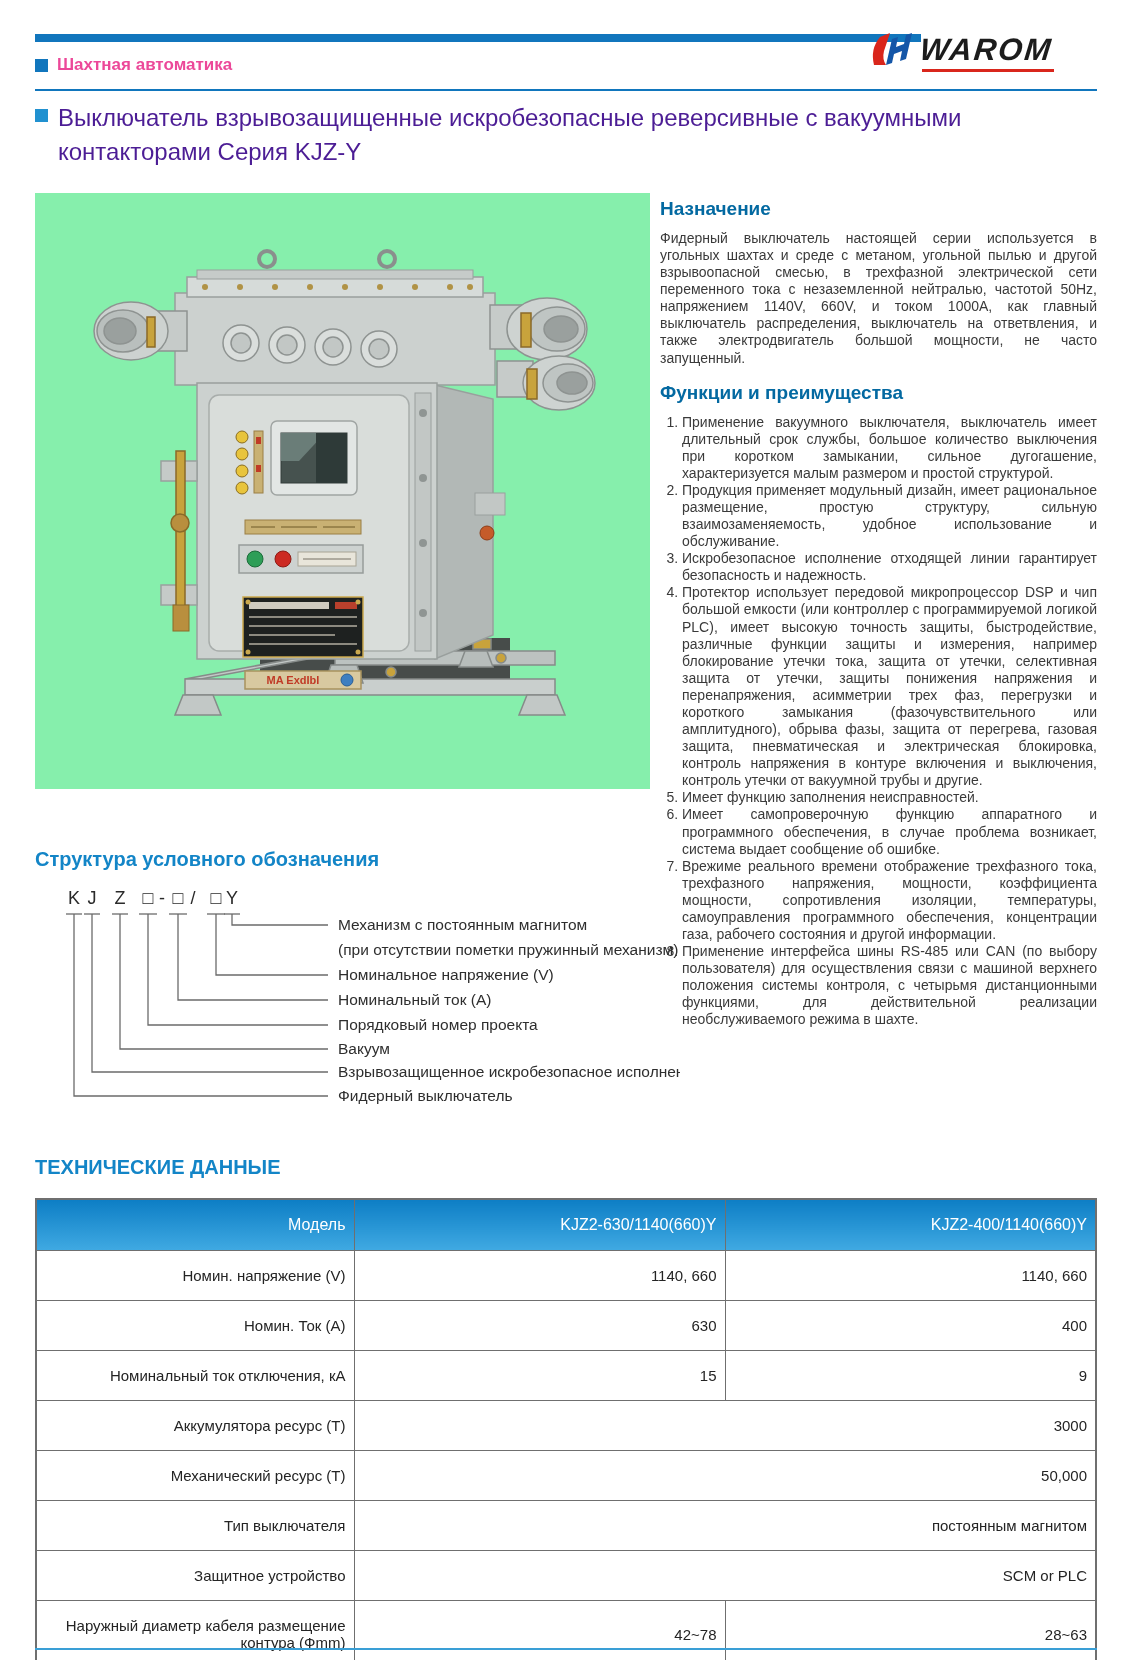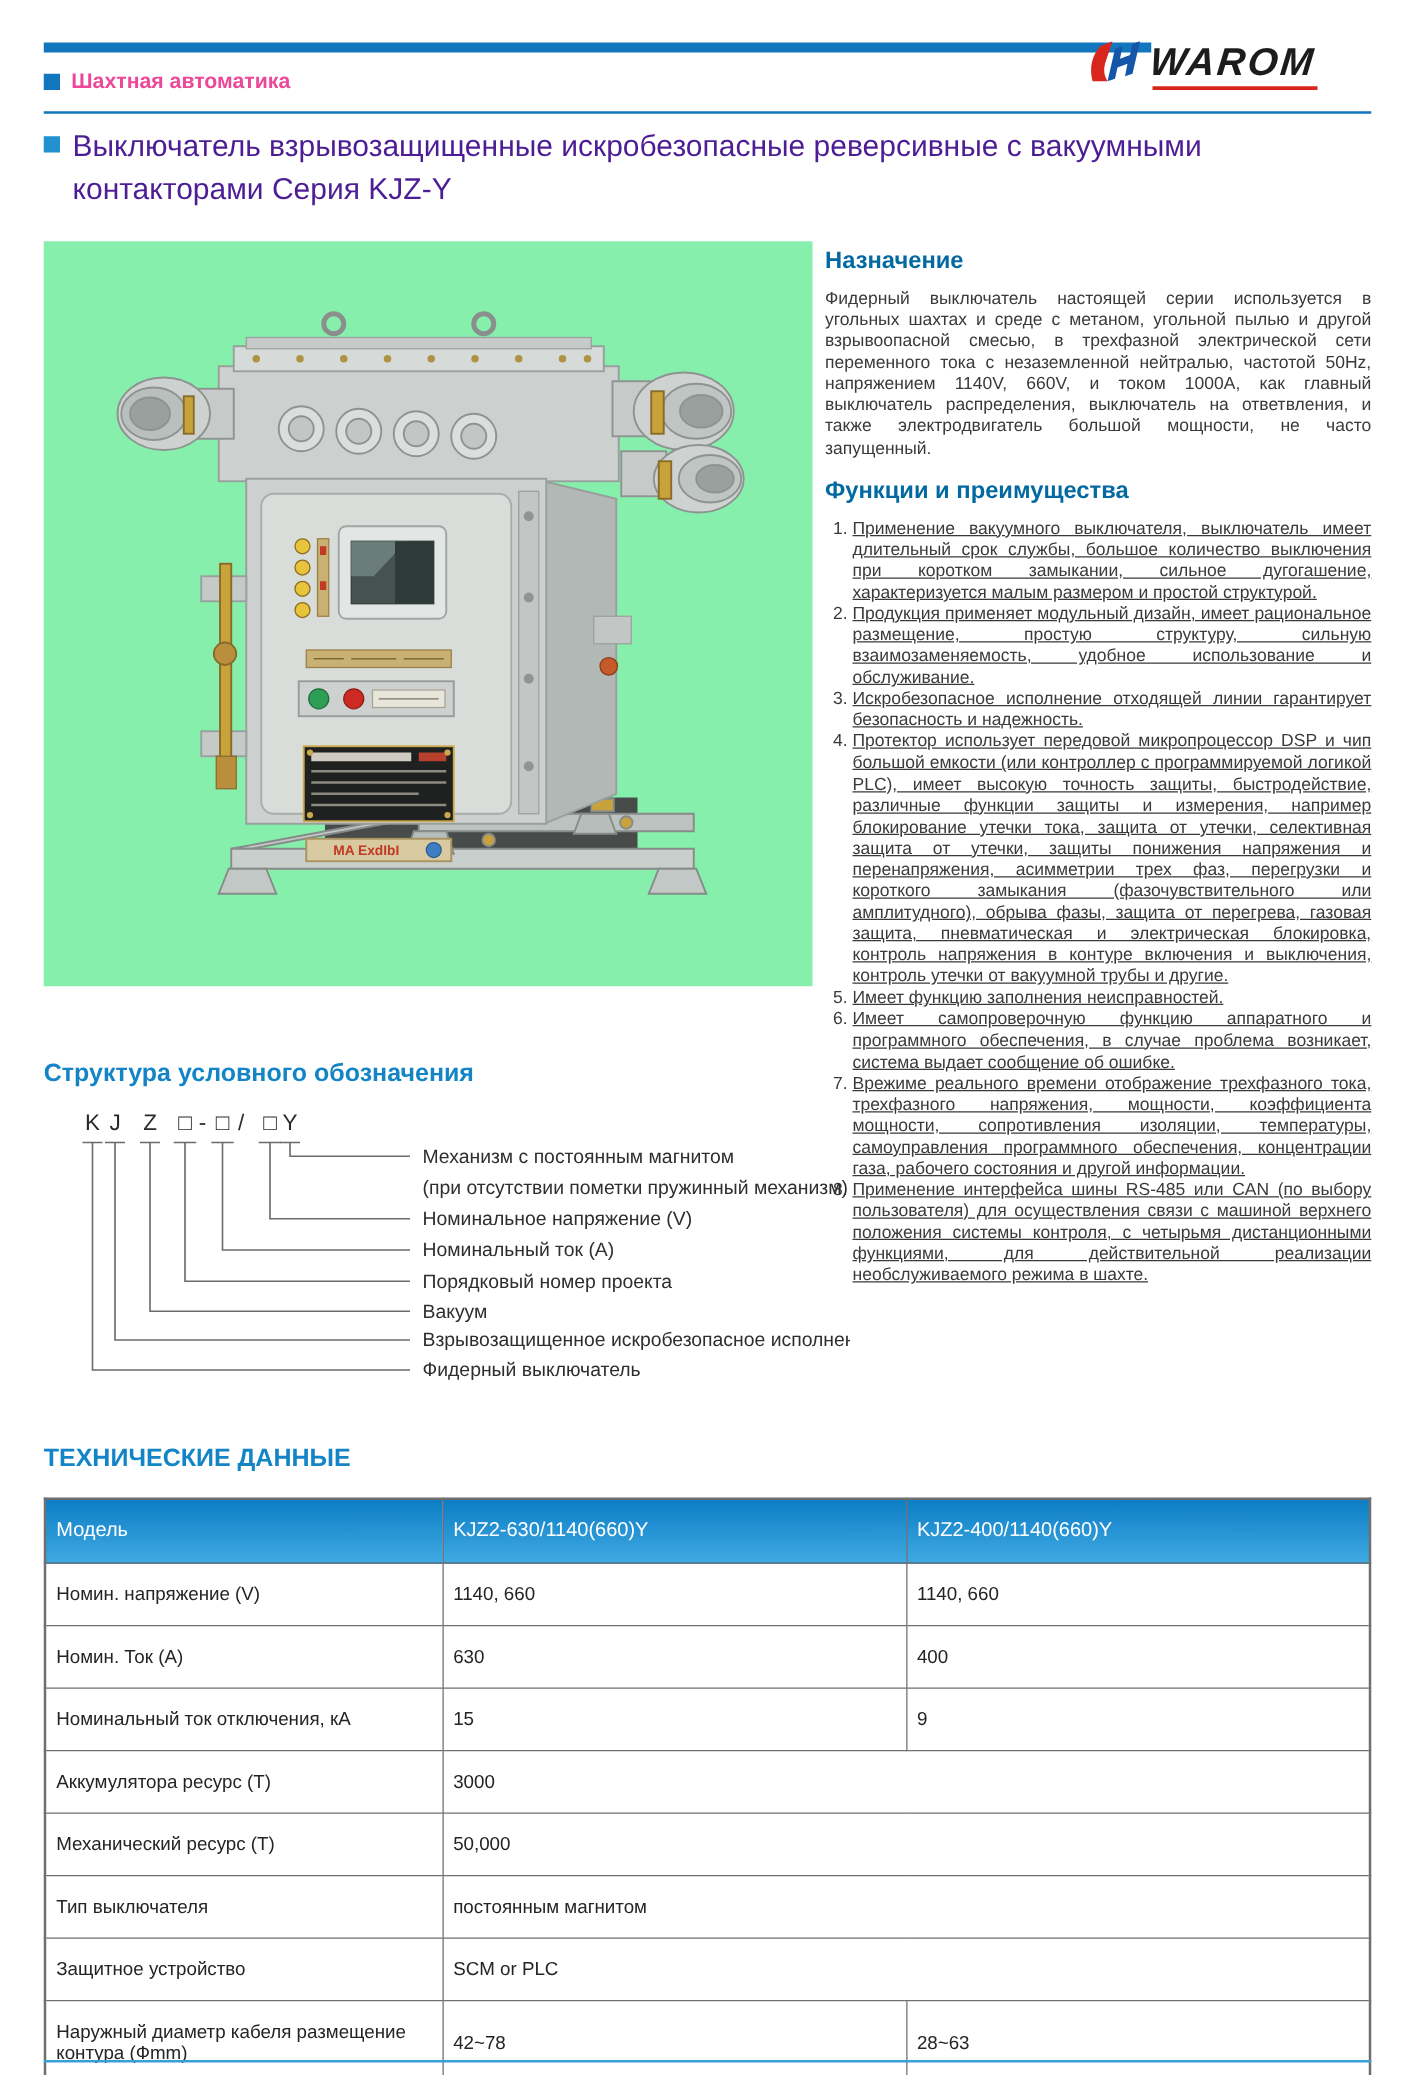--- a/index.html
+++ b/index.html
@@ -22,31 +22,31 @@
   .title-sq { width:13px; height:13px; background:#2191d0; margin-top:8px; flex:none; }
   .title-text { margin-left:10px; font-size:24px; line-height:1.4; color:#4c1d95; }
   
   .photo-panel { position:absolute; left:35px; top:193px; width:615px; height:596px; background:#86efac; }
   
   .right-col { position:absolute; left:660px; top:198px; width:437px; }
   .h-blue { font-size:19px; font-weight:bold; color:#0369a1; margin-bottom:10px; }
   .body-text { font-size:14px; line-height:1.22; text-align:justify; color:#3a3a3a; }
   .right-col p { margin-bottom:15px; }
   .right-col ol { margin:0; padding-left:22px; }
-  .right-col ol li { margin:0;text-decoration:underline; }
+  .right-col ol li { margin:0; }
   
   .structure-head { position:absolute; left:35px; top:848px; font-size:20px; font-weight:bold; color:#1385c7; }
   .diagram { position:absolute; left:35px; top:880px; }
   .diagram text { font-family:"Liberation Sans","DejaVu Sans",sans-serif; }
   .code-letter { font-size:18px; fill:#2a2a2a; }
   .diag-label { font-size:15.5px; fill:#2e2e2e; }
   
   .tech-head { position:absolute; left:35px; top:1156px; font-size:20px; font-weight:bold; color:#1385c7; }
   table.spec { position:absolute; left:35px; top:1198px; width:1062px; border-collapse:collapse; table-layout:fixed; }
-  table.spec td, table.spec th { border:1px solid #6f6f6f; text-align:left; vertical-align:middle; font-size:15px; color:#242424; padding:16px 8px; }
+  table.spec td, table.spec th { border:1px solid #6f6f6f; text-align:right; vertical-align:middle; font-size:15px; color:#242424; padding:16px 8px; }
   table.spec { border:2px solid #6f6f6f; }
   table.spec tr.hd { height:40px; }
   table.spec tr.s { height:34px; }
   table.spec tr.d { height:46px; }
   table.spec tr.hd th {
     background:linear-gradient(#0d7ec5,#3fa9e2); color:#ffffff; font-weight:normal; font-size:16px;
     border:1px solid #6f6f6f; border-left:1px solid rgba(255,255,255,.85);
   }
   table.spec tr.hd th:first-child { border-left:1px solid #6f6f6f; }
   .footer-line { position:absolute; left:35px; top:1648px; width:1062px; height:2px; background:#3a9fd6; }

